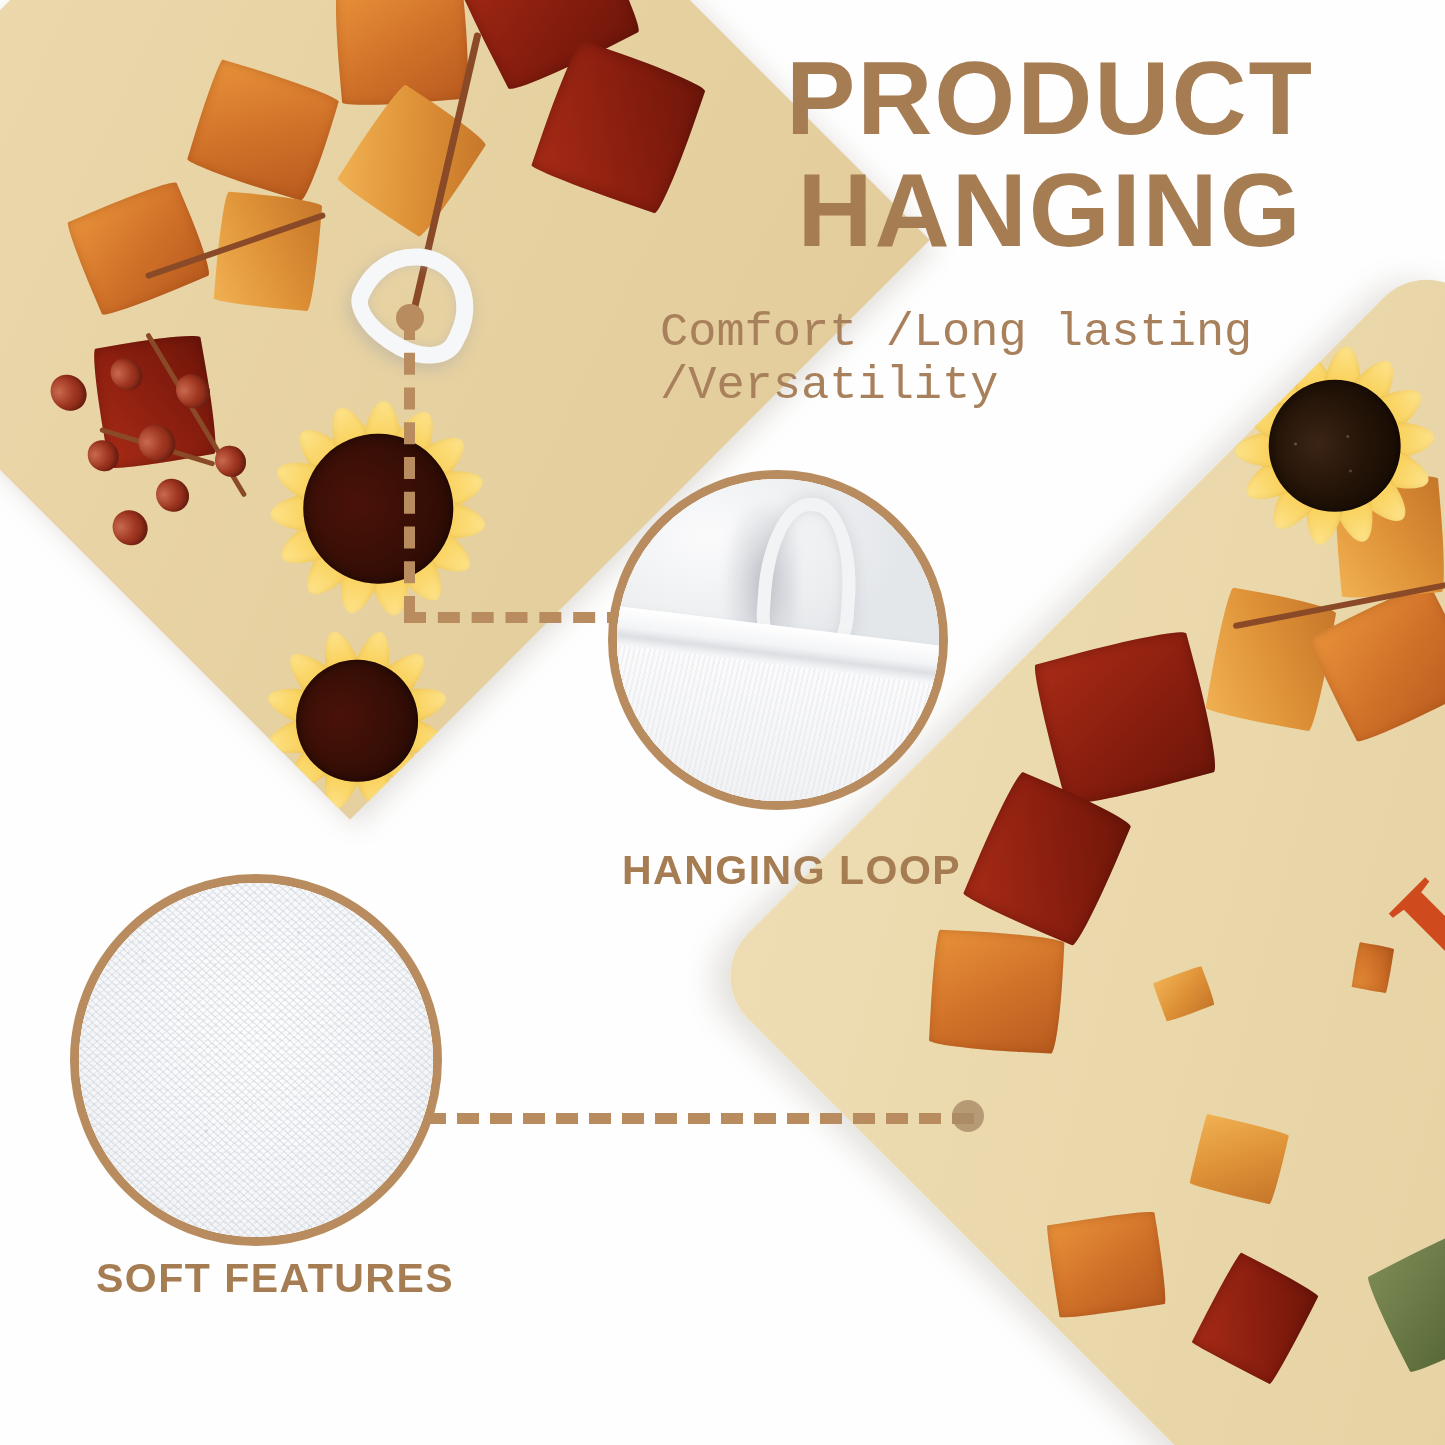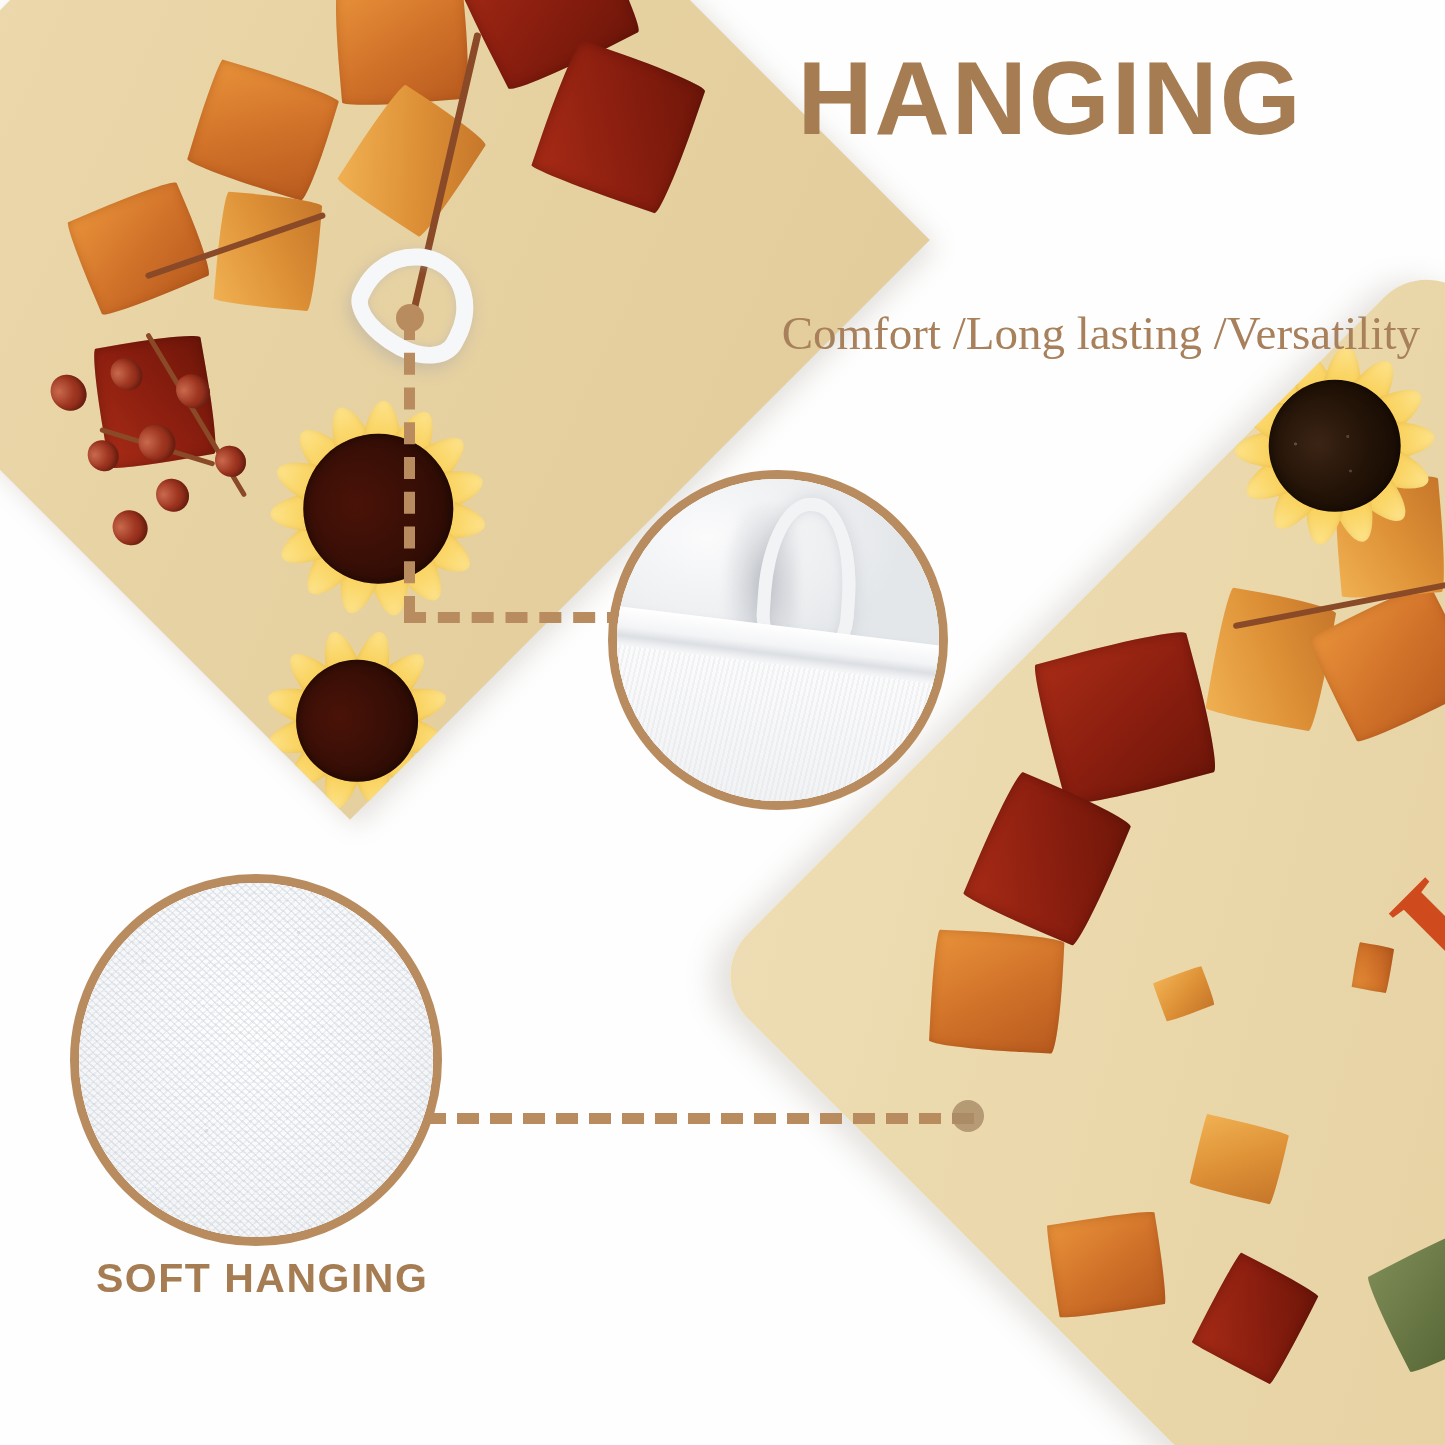--- a/index.html
+++ b/index.html
@@ -21,25 +21,25 @@
     font-size:104px;
     line-height:1.08;
     letter-spacing:2px;
     color:#a67c52;
     font-family:"Liberation Sans", sans-serif;
   }
   .headline .l2 { display:block; }
   .subtitle {
     position:absolute;
     left:660px; top:306px; width:760px;
-    text-align:right;
+    text-align:left;
     font-size:47px;
     color:#a8805b;
     letter-spacing:0px;
-    font-family:Liberation Serif, serif;
+    font-family:Liberation Mono, monospace;
   }
 
   
   .callout-label {
     position:absolute;
     font-weight:bold;
     color:#a67c52;
     font-size:41px;
     letter-spacing:1.5px;
     white-space:nowrap;
@@ -322,38 +322,40 @@
     <div class="small-leaf leaf maple-red" style="left:95px; top:585px; width:104px; height:92px; transform:rotate(-18deg);"></div>
     <div class="small-leaf leaf maple-orange" style="left:25px; top:440px; width:110px; height:96px; transform:rotate(36deg);"></div>
 
     <div class="mat-text" style="left:520px; top:400px; font-size:160px; transform:rotate(180deg);">S'TI</div>
 
     <div class="leaf green" style="left:230px; top:700px; width:150px; height:110px; transform:rotate(18deg);"></div>
 
   </div>
 
   <div class="headline">
+    <span>PRODUCT</span>
     <span class="l2">HANGING</span>
   </div>
   <div class="subtitle">Comfort /Long lasting /Versatility</div>
 
   <div class="dot" style="left:396px; top:304px; width:28px; height:28px;"></div>
   <div class="leader leader-v" style="left:404px; top:318px; height:300px;"></div>
   <div class="leader leader-h" style="left:404px; top:612px; width:225px;"></div>
 
   <div class="leader leader-h" style="left:424px; top:1113px; width:550px;"></div>
   <div class="dot dot-soft" style="left:952px; top:1100px; width:32px; height:32px;"></div>
 
   <div class="detail-circle" id="circle-hanging-loop">
     <div class="circle-inner loopphoto">
       <div class="loop-shadow"></div>
       <div class="loop-tab"></div>
       <div class="loop-hem"></div>
       <div class="loop-lower"></div>
     </div>
   </div>
+  <div class="callout-label" id="label-hanging-loop">HANGING LOOP</div>
 
   <div class="detail-circle" id="circle-soft-material">
     <div class="circle-inner terryphoto"></div>
   </div>
-  <div class="callout-label" id="label-soft-material">SOFT HANGING</div>
+  <div class="callout-label" id="label-soft-material">SOFT FEATURES</div>
 
 </div>
 
 </body></html>

